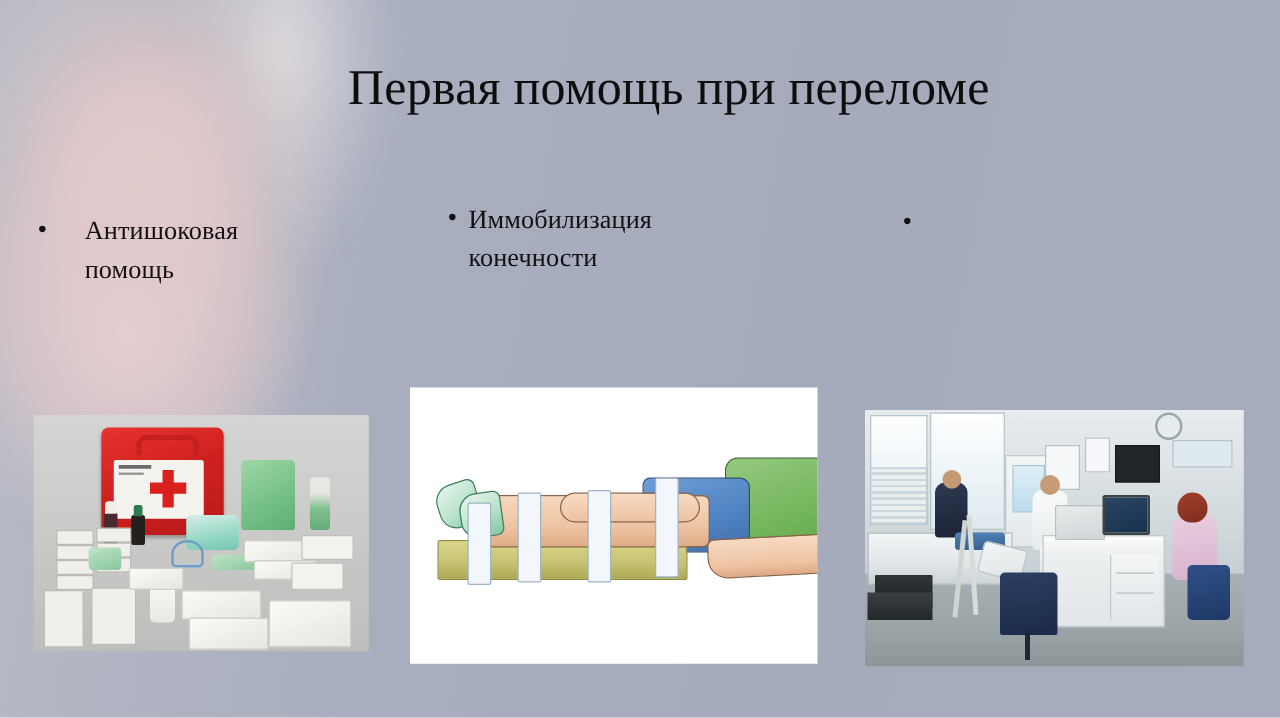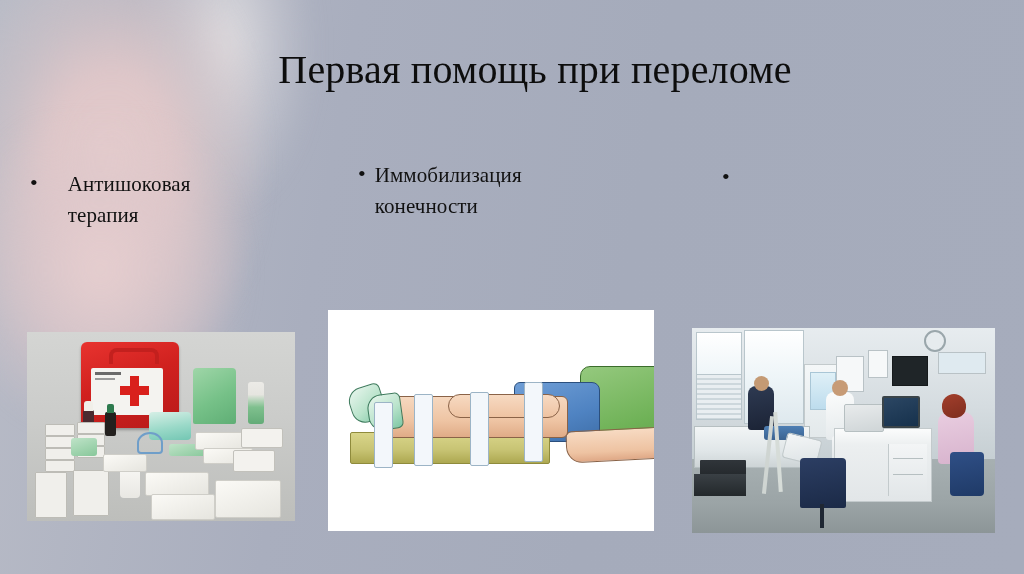--- a/index.html
+++ b/index.html
@@ -440,21 +440,21 @@
   <div class="bg-blur-light"></div>
   <div class="bg-blur-pink"></div>
   <div class="bg-blur-pink2"></div>
 
   <div class="title">Первая помощь при переломе</div>
 
   <div class="bullets">
 
     <div class="col col-0">
       <span class="dot">•</span>
-      <span class="bullet-text">Антишоковая терапия</span>
+      <span class="bullet-text">Антишоковая помощь</span>
     </div>
 
     <div class="col col-1">
       <span class="dot">•</span>
       <span class="bullet-text">Иммобилизация конечности</span>
     </div>
 
     <div class="col col-2">
       <span class="dot">•</span>
     </div>

